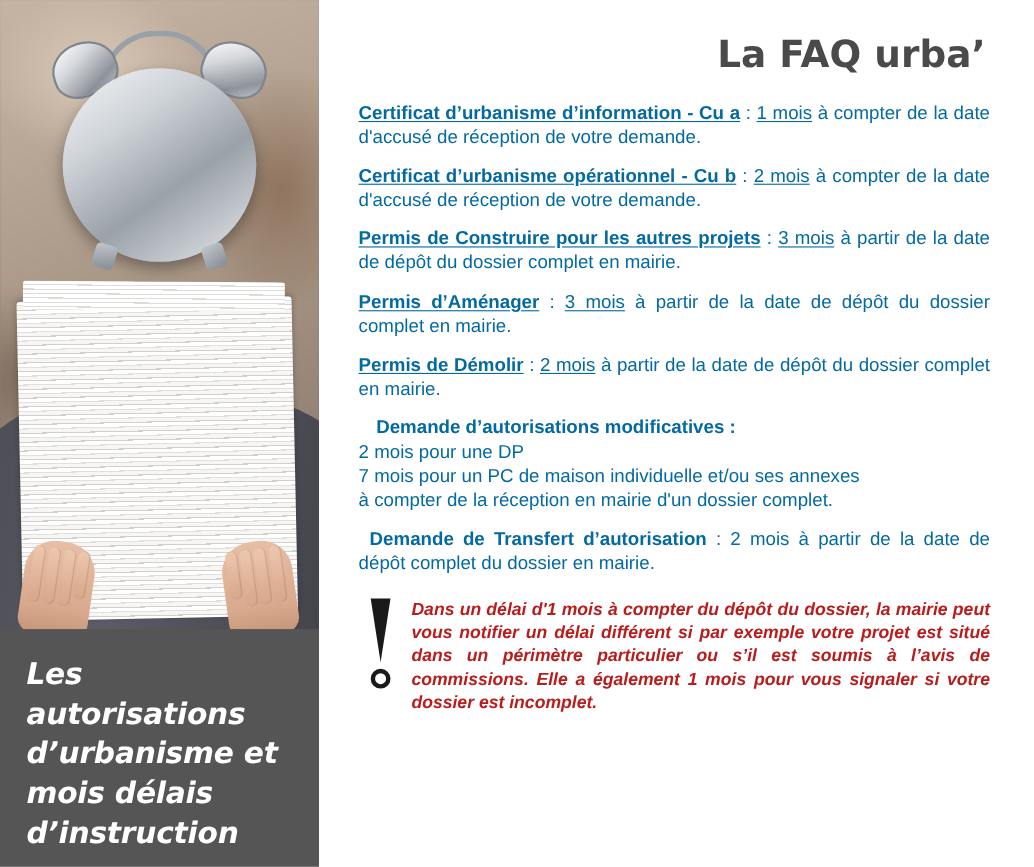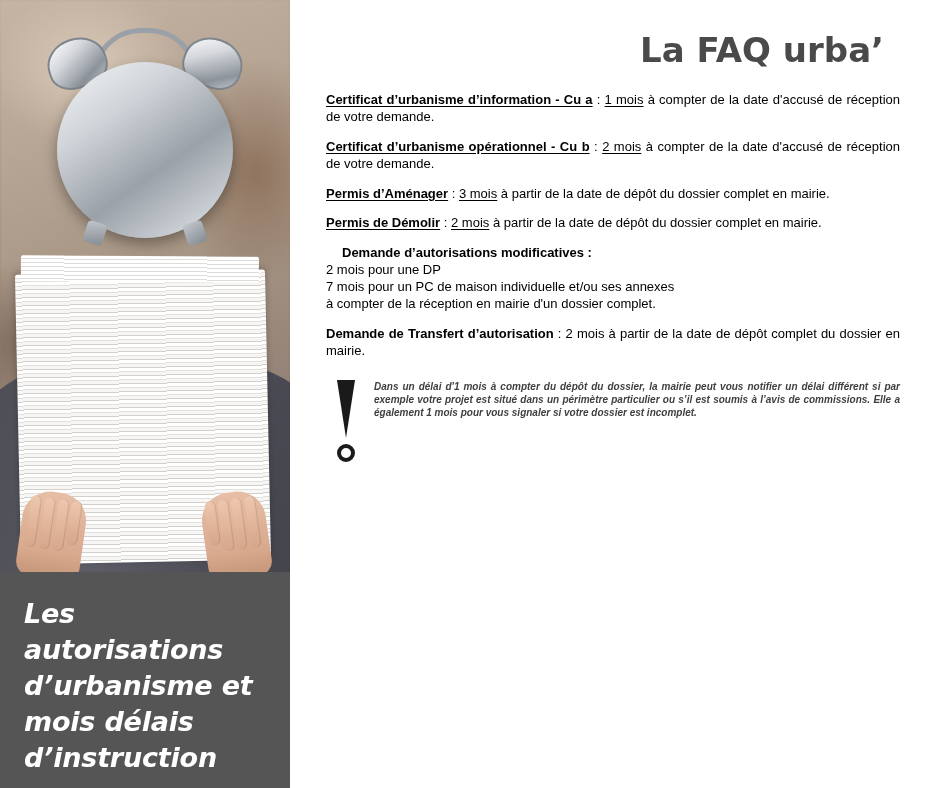--- a/index.html
+++ b/index.html
@@ -241,26 +241,26 @@
     background: #ffffff;
     box-sizing: border-box;
     padding: 0 40px 0 36px;
   }
   .title {
     text-align: right;
     color: #4a4a4a;
     font-weight: 700;
     font-size: 34px;
     letter-spacing: 0px;
-    margin: 30px 16px 22px 0;
+    margin: 30px 4px 22px 0;
     font-family: "DejaVu Sans", sans-serif;
   }
   .entries {
-    color: #000000;
-    font-size: 13px;
+    color: #0369a1;
+    font-size: 17px;
     line-height: 1.30;
   }
   .entry {
     margin: 0 0 13px 0;
     text-align: justify;
     text-justify: inter-word;
   }
   .entry .lbl {
     font-weight: 700;
     text-decoration: underline;
@@ -307,23 +307,23 @@
     top: 66px;
     width: 18px;
     height: 18px;
     border-radius: 50%;
     border: 4px solid #1a1a1a;
     box-sizing: border-box;
   }
   .footnote .fn-text {
     font-style: italic;
     font-weight: 700;
-    font-size: 10px;
+    font-size: 16px;
     line-height: 1.34;
-    color: #404040;
+    color: #b91c1c;
     text-align: justify;
     padding-top: 2px;
   }
 </style>
 </head>
 <body>
 
 <div class="page">
 
   <div class="left-col">
@@ -371,40 +371,43 @@
       <p class="entry">
         <span class="lbl">Certificat d’urbanisme d’information - Cu a</span><span> : </span><span class="dur">1 mois</span><span> à compter de la date d'accusé de réception de votre demande.</span>
       </p>
 
       <p class="entry">
         <span class="lbl">Certificat d’urbanisme opérationnel - Cu b</span><span> : </span><span class="dur">2 mois</span><span> à compter de la date d'accusé de réception de votre demande.</span>
       </p>
 
 
 
+      <p class="entry">
+        <span class="lbl">Permis de Construire pour les autres projets</span><span> : </span><span class="dur">3 mois</span><span> à partir de la date de dépôt du dossier complet en mairie.</span>
+      </p>
 
       <p class="entry">
         <span class="lbl">Permis d’Aménager</span><span> : </span><span class="dur">3 mois</span><span> à partir de la date de dépôt du dossier complet en mairie.</span>
       </p>
 
       <p class="entry">
         <span class="lbl">Permis de Démolir</span><span> : </span><span class="dur">2 mois</span><span> à partir de la date de dépôt du dossier complet en mairie.</span>
       </p>
 
       <p class="entry modif">
         <span class="lbl" style="text-decoration:none;margin-left:16px;">Demande d’autorisations modificatives :</span>
         <span class="lines">
           <span class="sub-line">2 mois pour une DP</span>
           <span class="sub-line">7 mois pour un PC de maison individuelle et/ou ses annexes</span>
           <span class="sub-line">à compter de la réception en mairie d'un dossier complet.</span>
         </span>
       </p>
 
       <p class="entry">
-        <span class="lbl" style="text-decoration:none;">Demande de Transfert d’autorisation</span><span> : </span><span class="dur" style="text-decoration:none;">2 mois</span><span> à partir de la date de dépôt complet du dossier en mairie.</span>
+        <span class="lbl" style="text-decoration:none;margin-left:10px;">Demande de Transfert d’autorisation</span><span> : </span><span class="dur" style="text-decoration:none;">2 mois</span><span> à partir de la date de dépôt complet du dossier en mairie.</span>
       </p>
 
     </div>
 
     <div class="footnote">
       <div class="excl">
         <div class="bar"></div>
         <div class="dot"></div>
       </div>
       <div class="fn-text">Dans un délai d'1 mois à compter du dépôt du dossier, la mairie peut vous notifier un délai différent si par exemple votre projet est situé dans un périmètre particulier ou s’il est soumis à l’avis de commissions. Elle a également 1 mois pour vous signaler si votre dossier est incomplet.</div>

